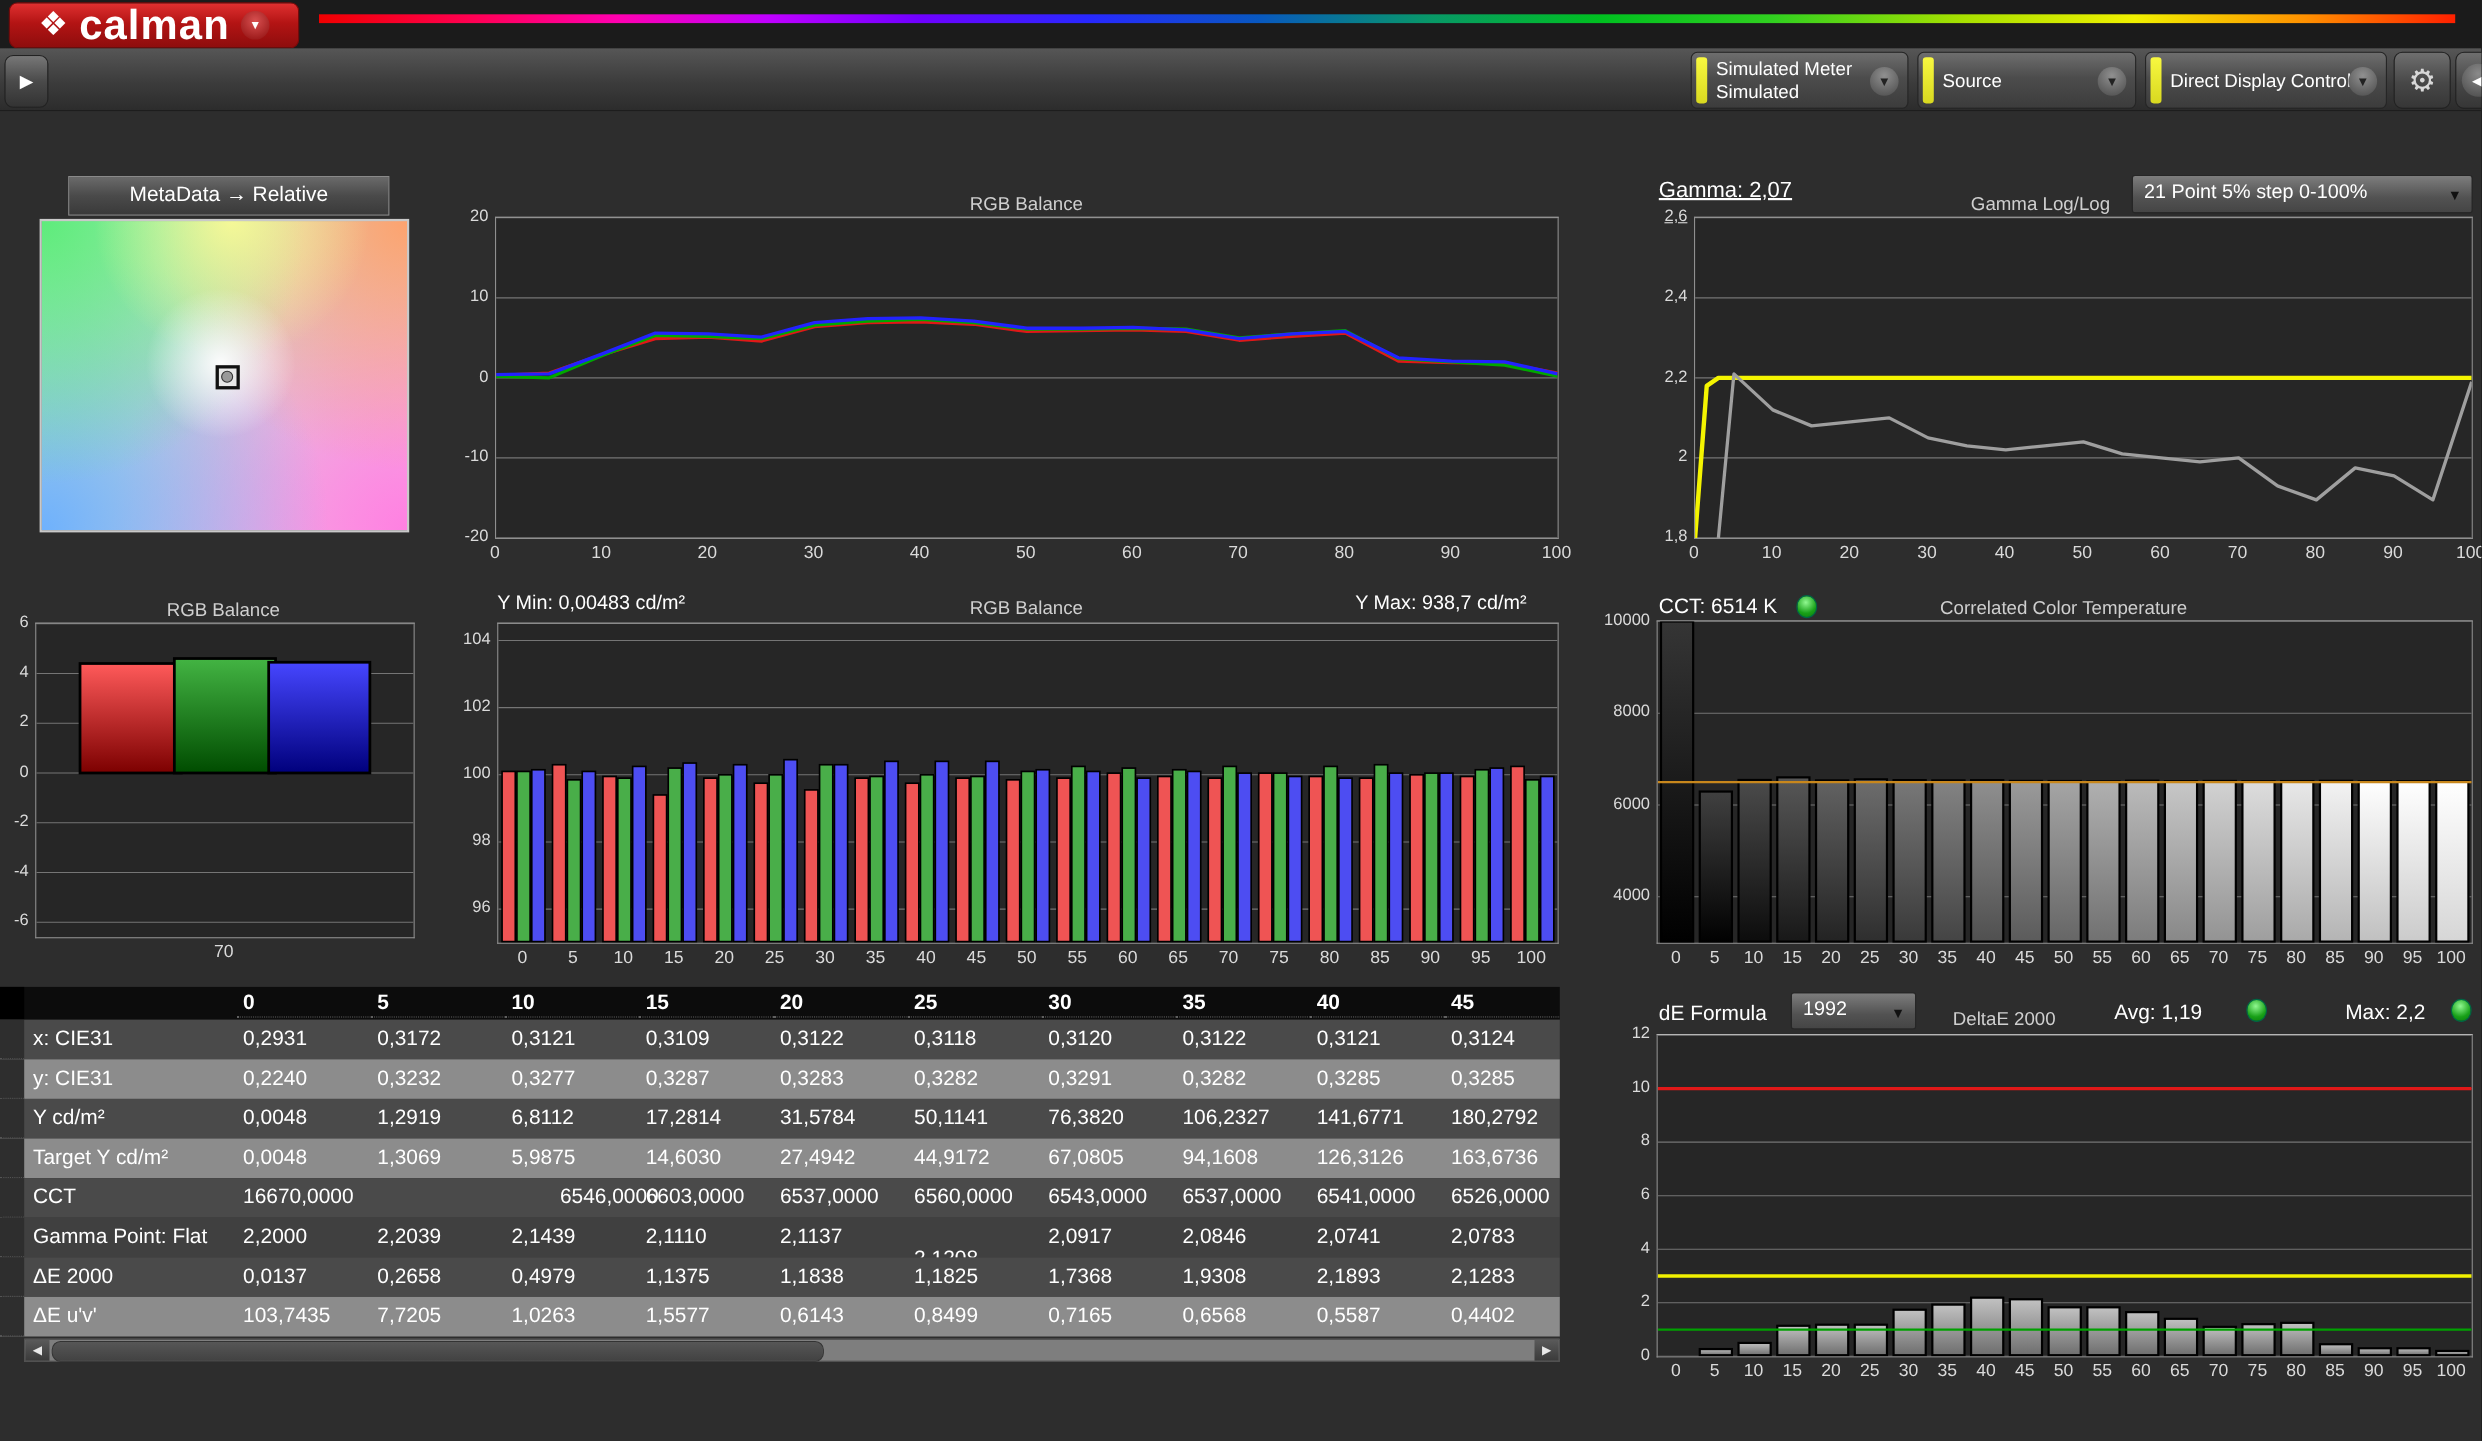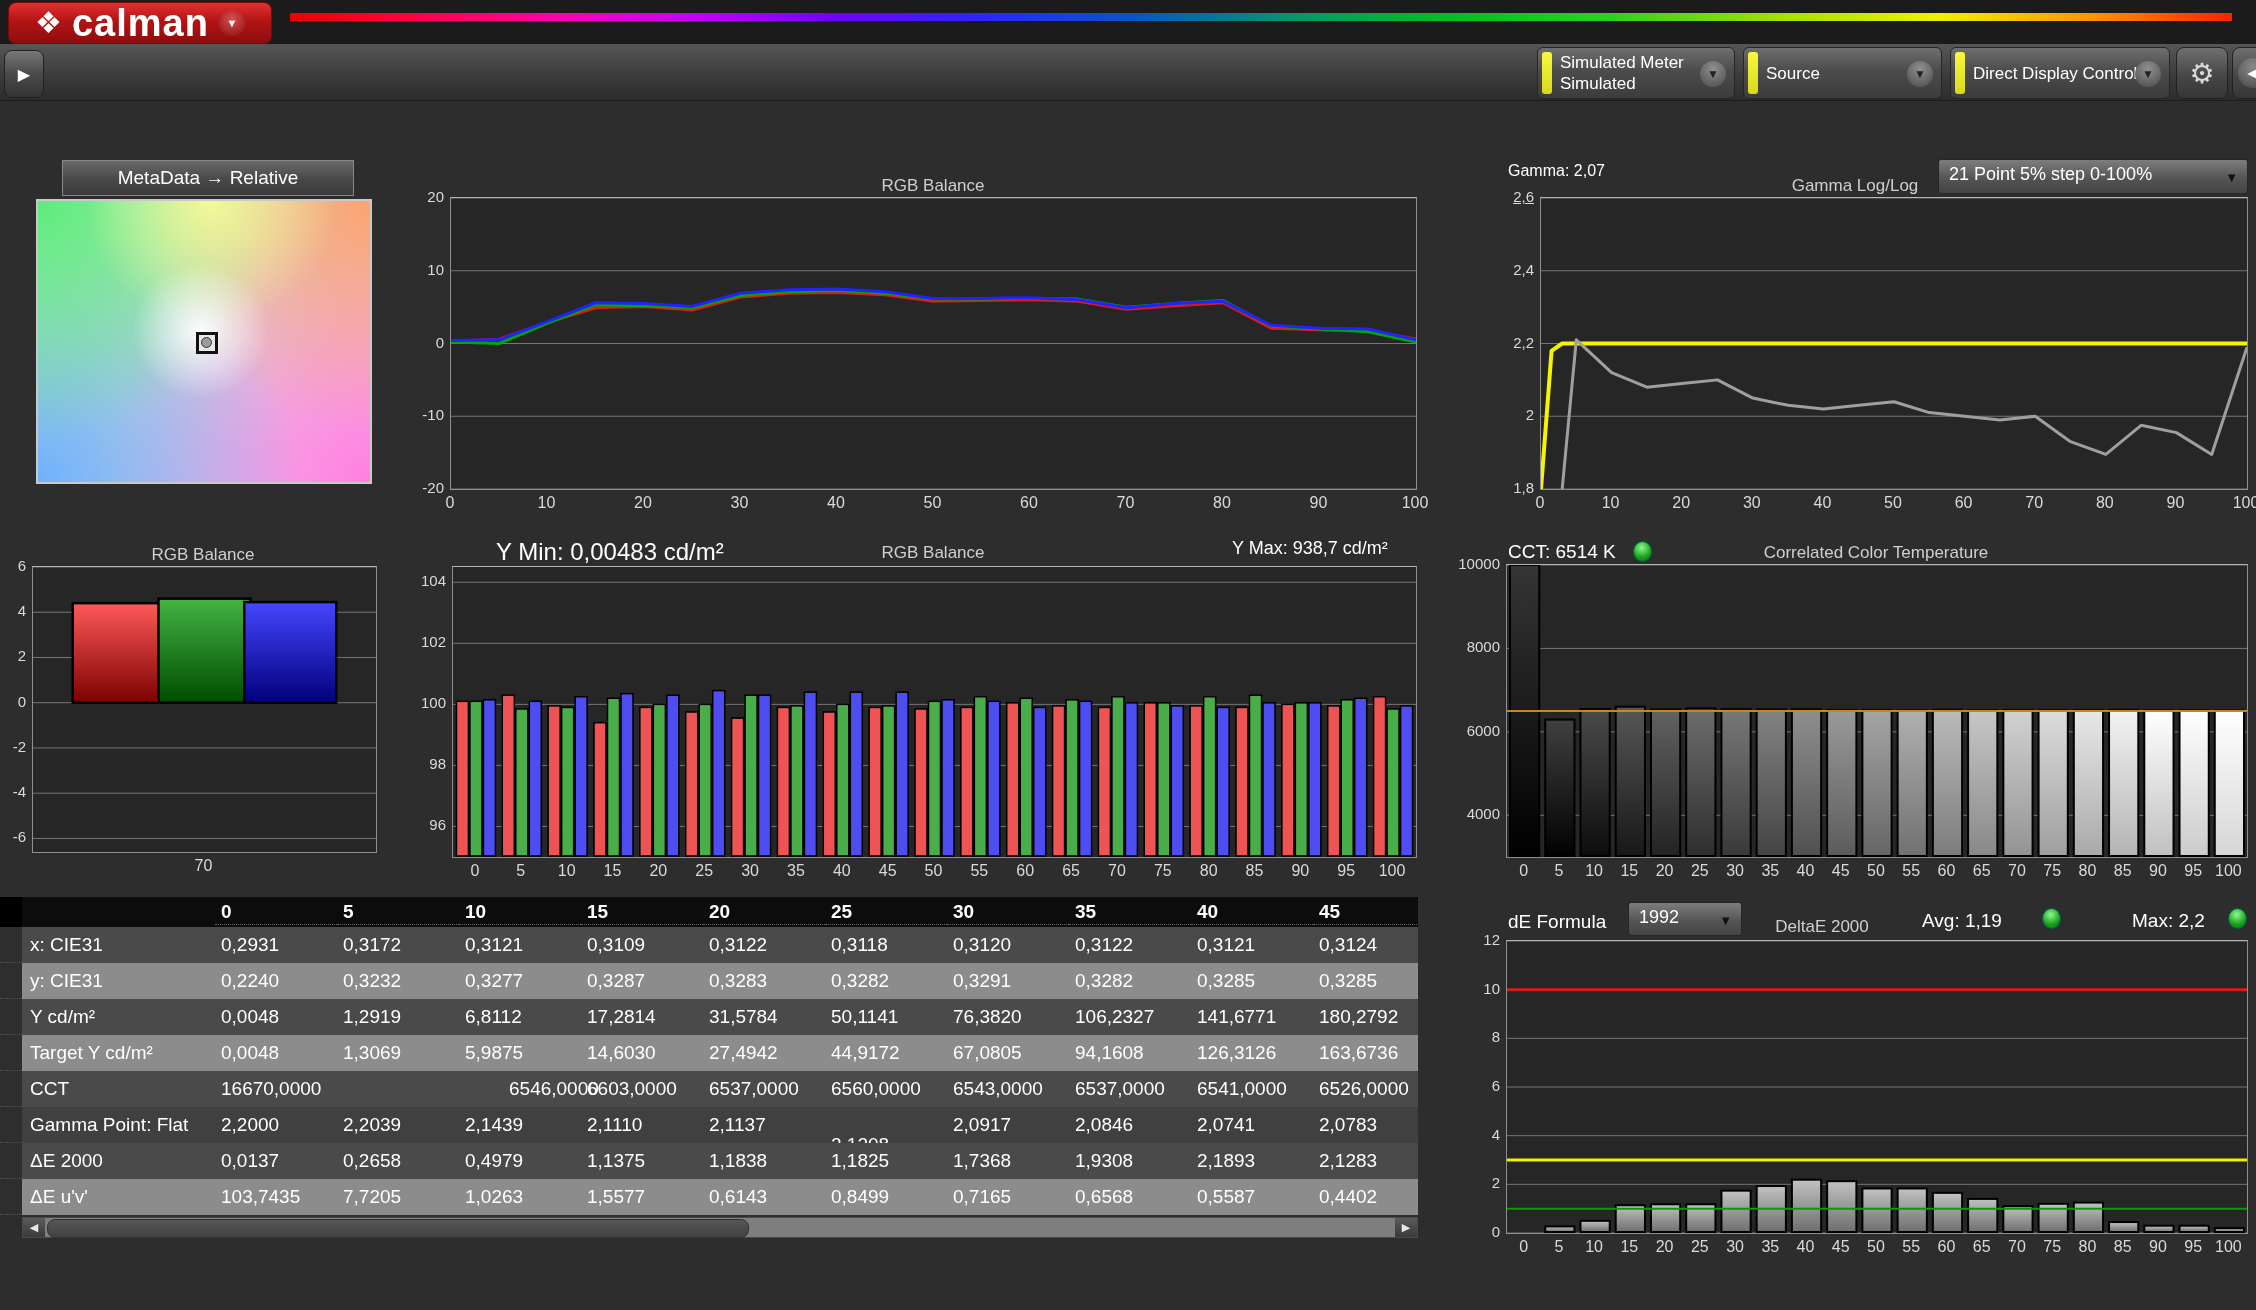--- a/index.html
+++ b/index.html
@@ -150,28 +150,28 @@
   </div>
 
   <div class="meta-btn">MetaData → Relative</div>
   <div class="cie">
     <div class="marker">
         <span class="dot"></span>
       </div>
   </div>
 
   <div class="chart-title" style="left:933px;top:176px;">RGB Balance</div>
-  <div class="hdr-label" style="left:1508px;top:162px;font-size:16px;">Gamma: 2,07</div>
+  <div class="hdr-label" style="left:1508px;top:162px;font-size:20px;text-decoration:underline;">Gamma: 2,07</div>
   <div class="chart-title" style="left:1855px;top:176px;">Gamma Log/Log</div>
   <div class="mini-dd" style="left:1938px;top:159px;width:308px;height:33px;">
     <span class="txt">21 Point 5% step 0-100%</span>
     <span class="tri">▼</span>
   </div>
 
-  <div class="hdr-label" style="left:452px;top:538px;font-size:24px;margin-left:44px;">Y Min: 0,00483 cd/m²</div>
+  <div class="hdr-label" style="left:452px;top:538px;font-size:18px;">Y Min: 0,00483 cd/m²</div>
   <div class="chart-title" style="left:933px;top:543px;">RGB Balance</div>
   <div class="hdr-label" style="left:1232px;top:538px;font-size:18px;">Y Max: 938,7 cd/m²</div>
   <div class="chart-title" style="left:203px;top:545px;">RGB Balance</div>
 
   <div class="hdr-label" style="left:1508px;top:541px;">CCT: 6514 K</div>
   <div class="status-dot" style="left:1633px;top:541px;"></div>
   <div class="chart-title" style="left:1876px;top:543px;">Correlated Color Temperature</div>
 
   <div class="hdr-label" style="left:1508px;top:911px;">dE Formula</div>
   <div class="mini-dd" style="left:1628px;top:902px;width:112px;height:32px;">

